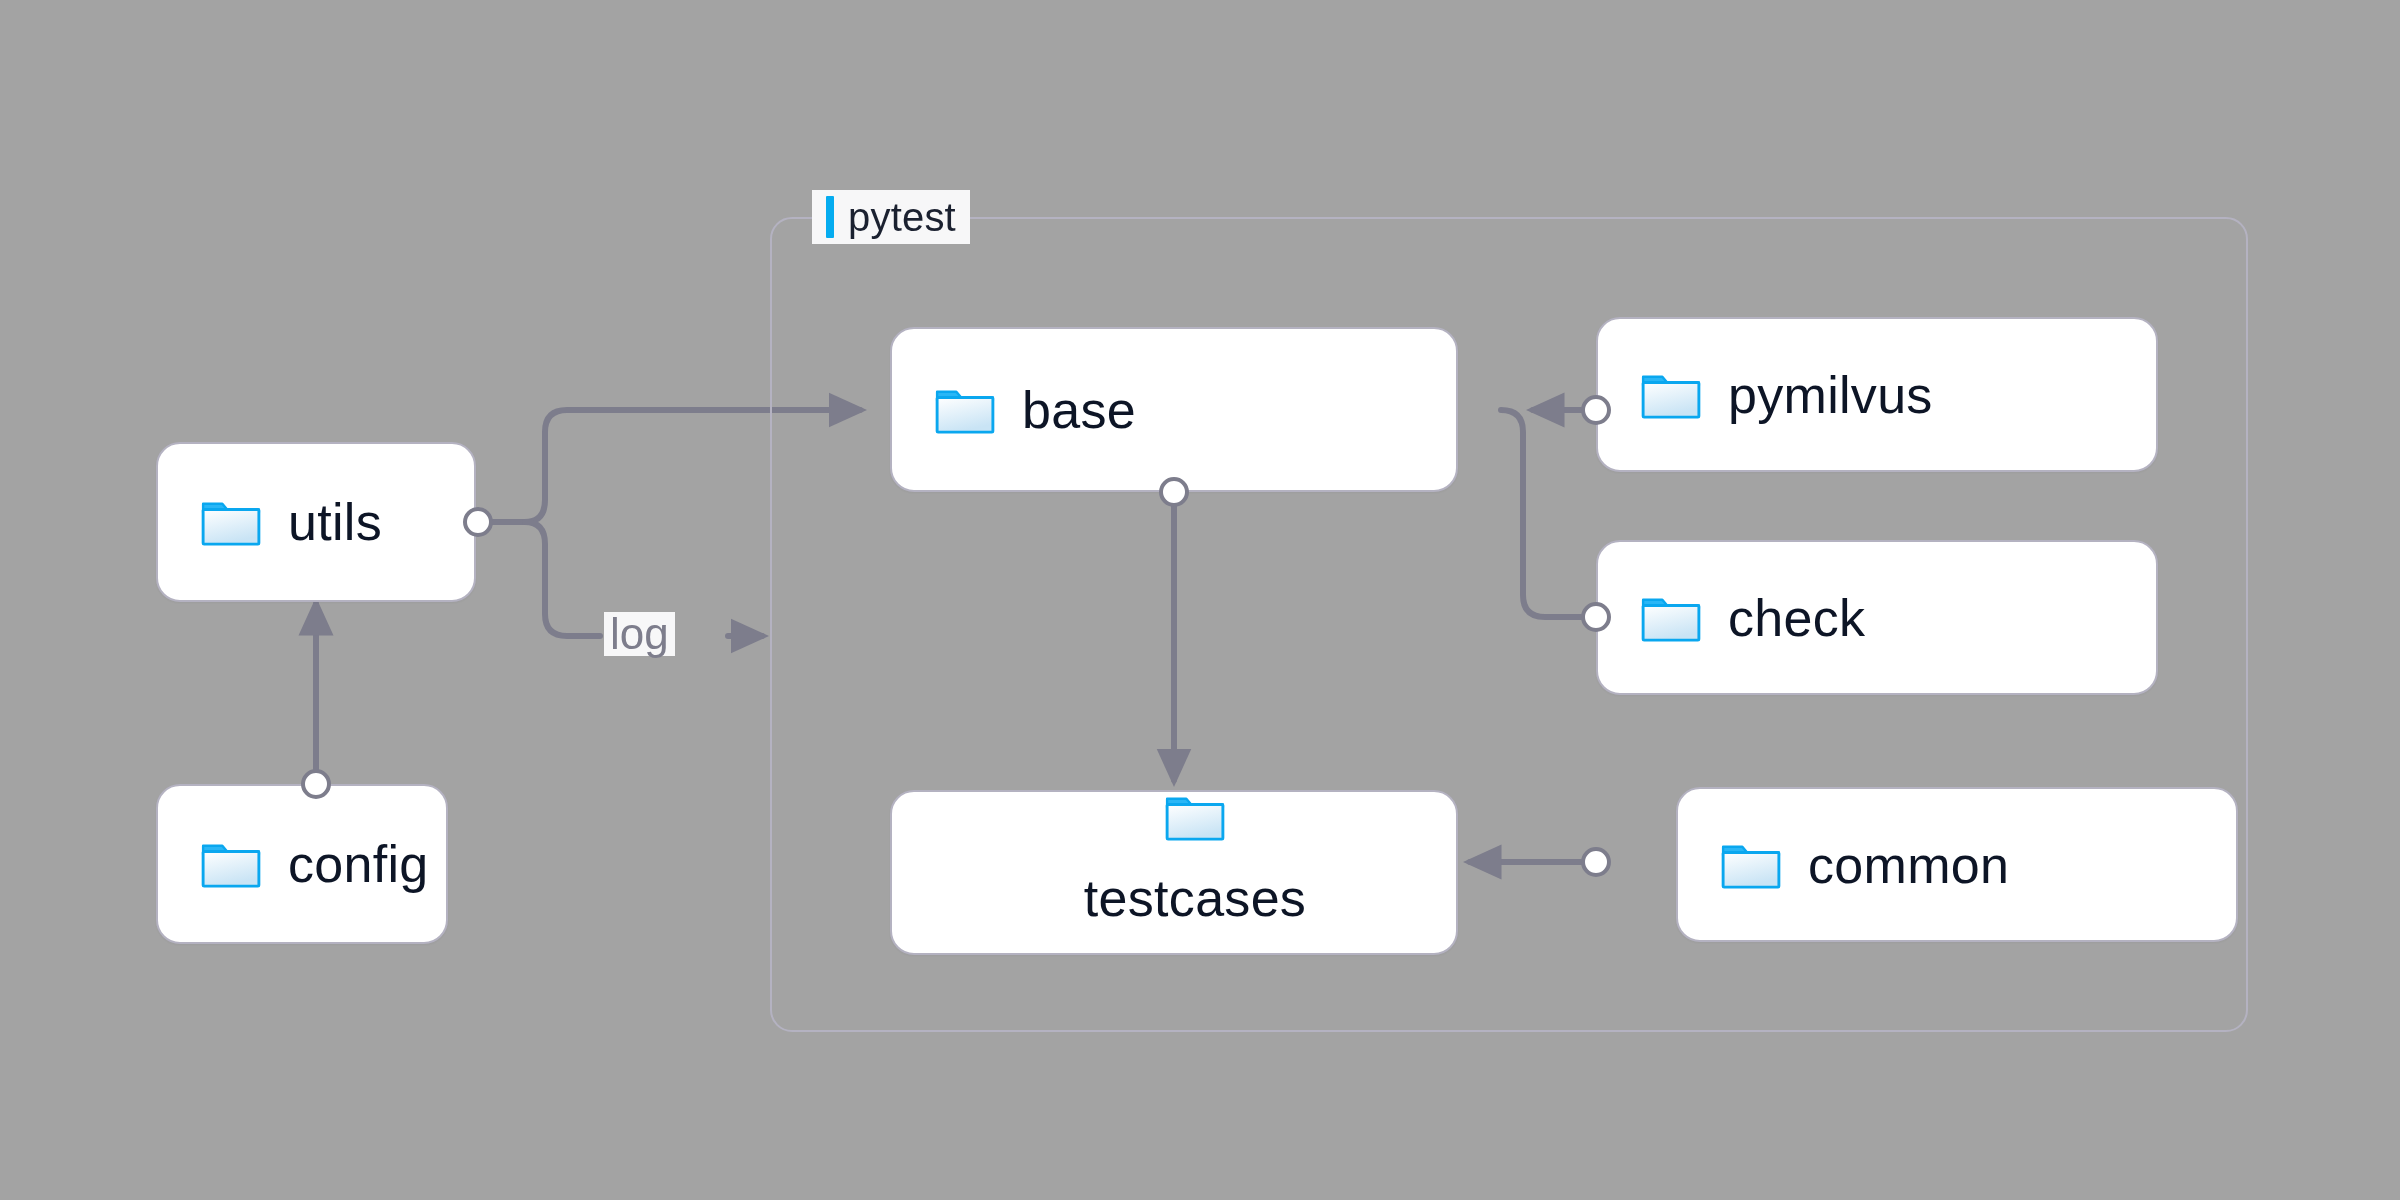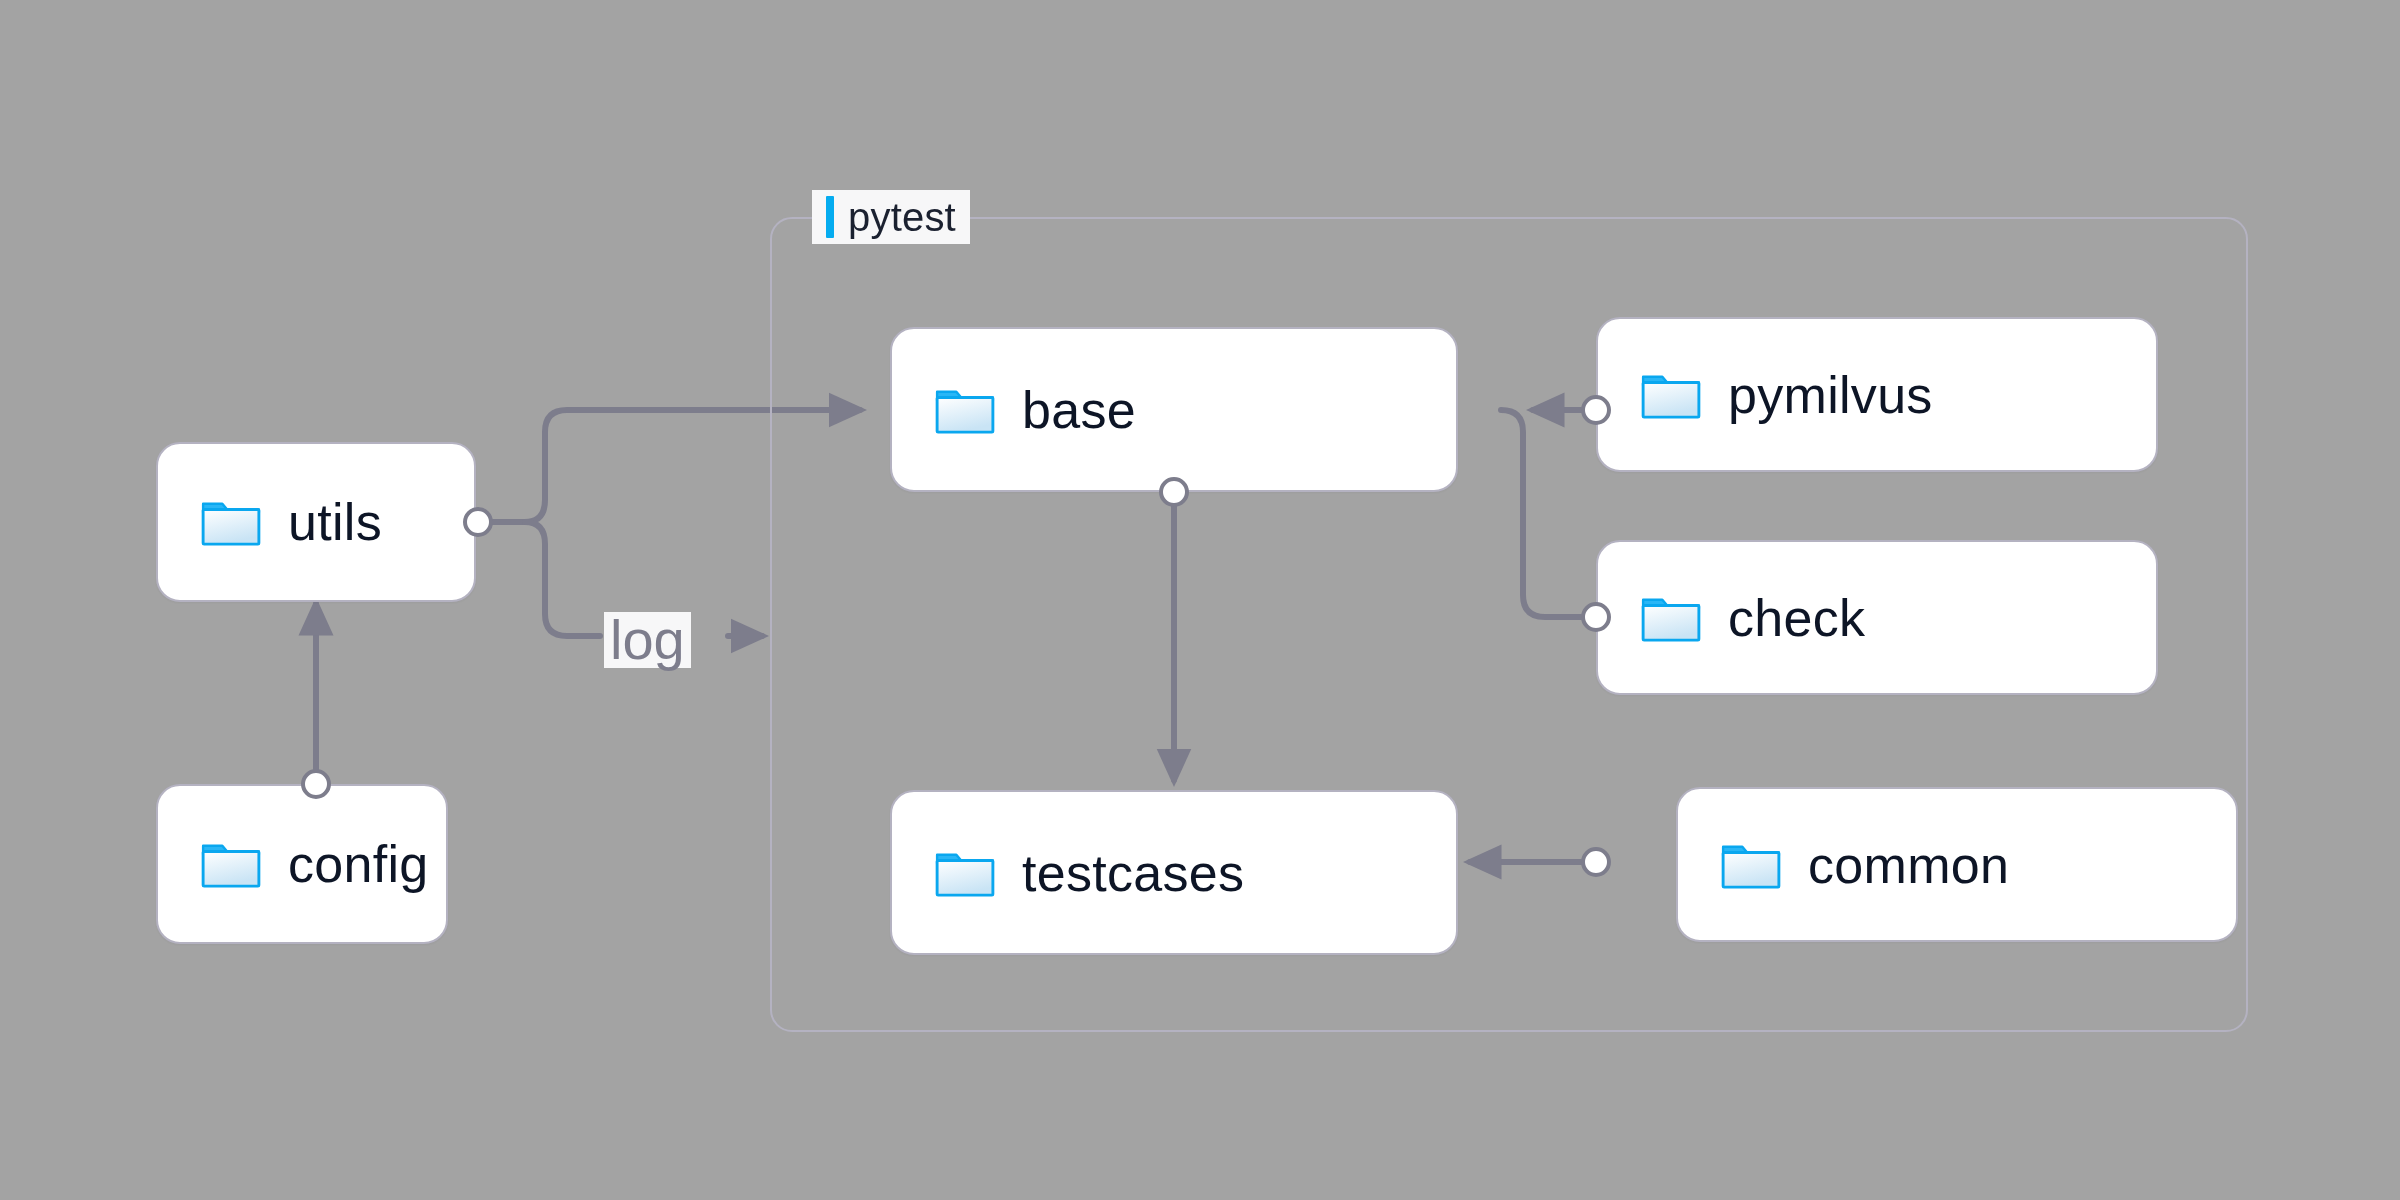--- a/index.html
+++ b/index.html
@@ -92,21 +92,21 @@
   }
   .edge-path {
     fill: none;
     stroke: #7d7d8c;
     stroke-width: 6;
     stroke-linecap: round;
     stroke-linejoin: round;
   }
   .edge-label {
     position: absolute;
-    font-size: 56px;
+    font-size: 44px;
     color: #7d7d8c;
     white-space: nowrap;
     background: #f7f7f8;
     padding: 0 6px;
     line-height: 1;
   }
 </style>
 </head>
 <body>
 
@@ -184,21 +184,21 @@
           <stop offset="100%" stop-color="#c9e4f5"></stop>
         </linearGradient>
       </defs>
       <path d="M3 7 h20 l5 6 h33 v3 H3 z" fill="#29b6f6" stroke="#0aa7ef" stroke-width="2.5" stroke-linejoin="round"></path>
       <rect x="3" y="13" width="58" height="36" rx="1" fill="url(#fg2)" stroke="#0aa7ef" stroke-width="3"></rect>
     </svg>
     <span class="node-label">base</span>
   </div>
   <div class="port" style="left:1159px; top:477px;"></div>
 
-  <div class="node" style="left:890px; top:790px; width:568px; height:165px;">
+  <div class="node" style="left:890px; top:790px; width:568px; height:165px;flex-direction:column;">
     <svg class="folder-icon" viewBox="0 0 64 52">
       <defs>
         <linearGradient id="fg3" x1="0" y1="0" x2="0.35" y2="1">
           <stop offset="0%" stop-color="#ffffff"></stop>
           <stop offset="100%" stop-color="#c9e4f5"></stop>
         </linearGradient>
       </defs>
       <path d="M3 7 h20 l5 6 h33 v3 H3 z" fill="#29b6f6" stroke="#0aa7ef" stroke-width="2.5" stroke-linejoin="round"></path>
       <rect x="3" y="13" width="58" height="36" rx="1" fill="url(#fg3)" stroke="#0aa7ef" stroke-width="3"></rect>
     </svg>

